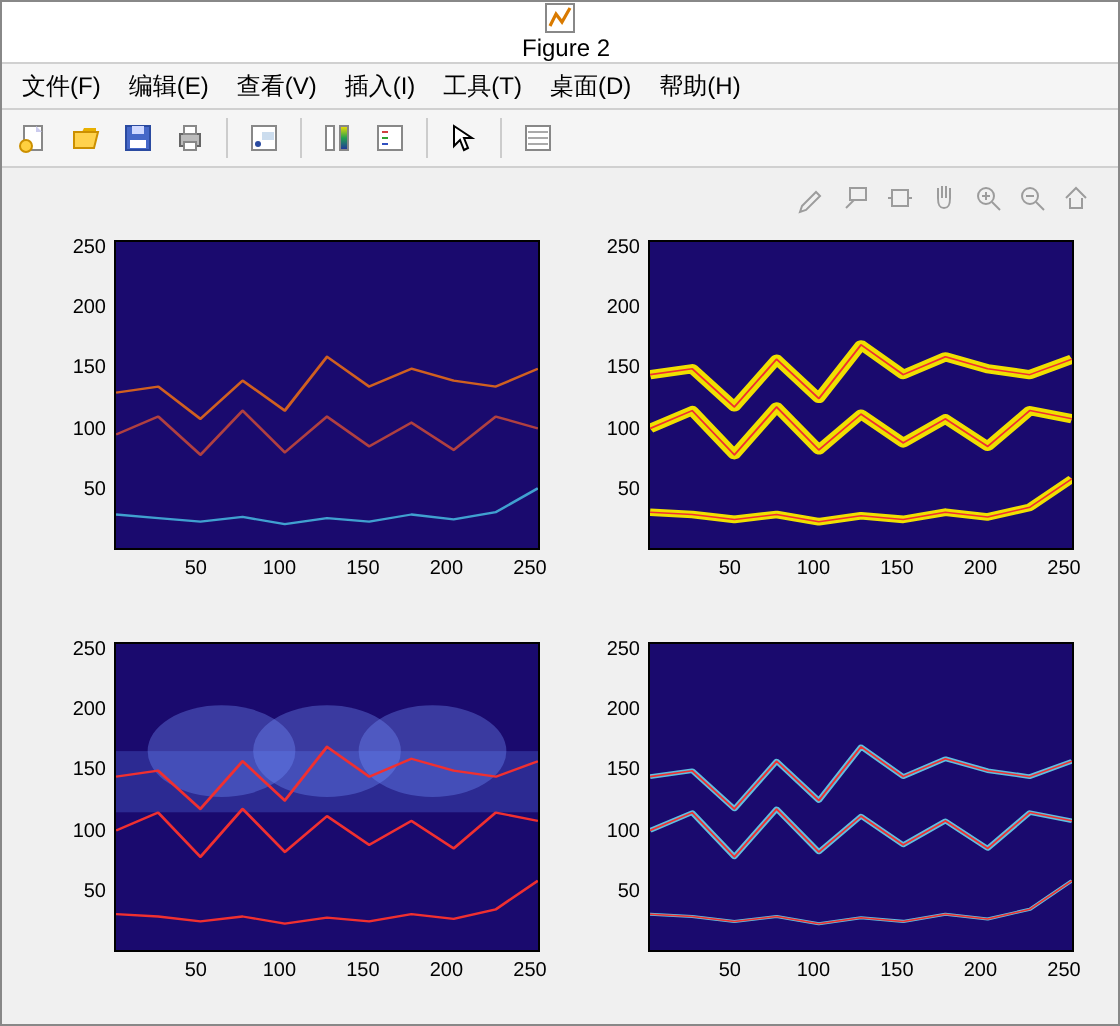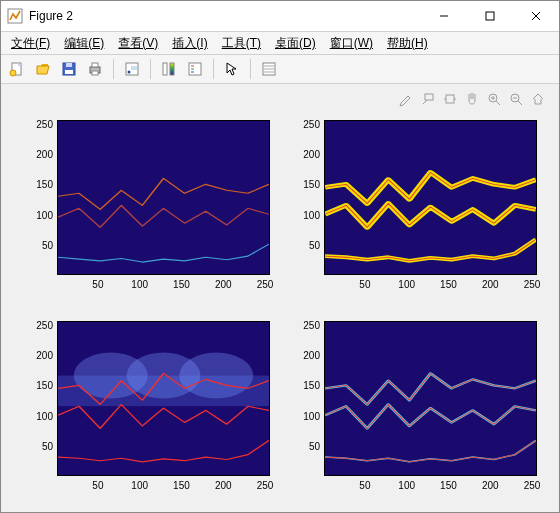--- a/index.html
+++ b/index.html
@@ -1,21 +1,21 @@
 <!DOCTYPE html>
 <html><head>
 <meta charset="utf-8">
 <style>
   html,body{margin:0;padding:0;font-family:"Microsoft YaHei","Segoe UI",sans-serif;font-size:12px;background:#f0f0f0;color:#000;}
   .window{width:560px;height:513px;background:#fff;border:1px solid #888;box-sizing:border-box;display:flex;flex-direction:column;position:relative;}
-  .titlebar{height:30px;display:flex;align-items:center;padding:0 0 0 6px;background:#fff;border-bottom:1px solid #d0d0d0;}
+  .titlebar{height:30px;display:flex;align-items:center;padding:0 0 0 6px;background:#fff;border-bottom:1px solid #d0d0d0;flex-direction:column;}
   .titlebar .icon{width:16px;height:16px;margin-right:6px;display:inline-flex;}
   .titlebar .title{flex:1;font-size:12px;}
   .winbtn{width:46px;height:30px;display:flex;align-items:center;justify-content:center;}
-  .menubar{height:22px;display:flex;align-items:center;padding:0 4px;gap:2px;border-bottom:1px solid #d0d0d0;background:#f5f5f5;text-decoration:underline;}
+  .menubar{height:22px;display:flex;align-items:center;padding:0 4px;gap:2px;border-bottom:1px solid #d0d0d0;background:#f5f5f5;}
   .menuitem{padding:2px 6px;font-size:12px;cursor:default;}
   .toolbar{height:28px;display:flex;align-items:center;padding:0 4px;gap:2px;border-bottom:1px solid #d0d0d0;background:#f5f5f5;}
   .tbtn{width:22px;height:22px;display:flex;align-items:center;justify-content:center;border:1px solid transparent;border-radius:2px;}
   .tsep{width:1px;height:20px;background:#ccc;margin:0 4px;}
   .canvas-area{flex:1;background:#f0f0f0;position:relative;overflow:hidden;}
   .axes-toolbar{position:absolute;top:6px;right:12px;display:flex;gap:4px;opacity:0.6;}
   .axes-toolbar .abtn{width:18px;height:18px;display:flex;align-items:center;justify-content:center;}
   .grid2x2{position:absolute;left:0;right:0;top:28px;bottom:8px;display:grid;grid-template-columns:1fr 1fr;grid-template-rows:1fr 1fr;gap:18px 22px;padding:4px 18px 4px 28px;}
   .axes{position:relative;}
   .plotbox{position:absolute;left:28px;right:4px;top:4px;bottom:24px;background:#1a0a6e;border:1px solid #000;}
@@ -57,21 +57,20 @@
       </div>
   </div>
 
   <div class="menubar">
     <div class="menuitem">文件(F)</div>
     <div class="menuitem">编辑(E)</div>
     <div class="menuitem">查看(V)</div>
     <div class="menuitem">插入(I)</div>
     <div class="menuitem">工具(T)</div>
     <div class="menuitem">桌面(D)</div>
-    <div class="menuitem">窗口(W)</div>
     <div class="menuitem">帮助(H)</div>
   </div>
 
   <div class="toolbar">
     <div class="tbtn">
         <svg width="16" height="16">
           <rect x="3" y="2" width="9" height="12" fill="#fff" stroke="#888"></rect>
           <path d="M9 2 L12 5 L9 5 Z" fill="#cce"></path>
           <circle cx="4" cy="12" r="3" fill="#ffd040" stroke="#cc9000"></circle>
         </svg>

